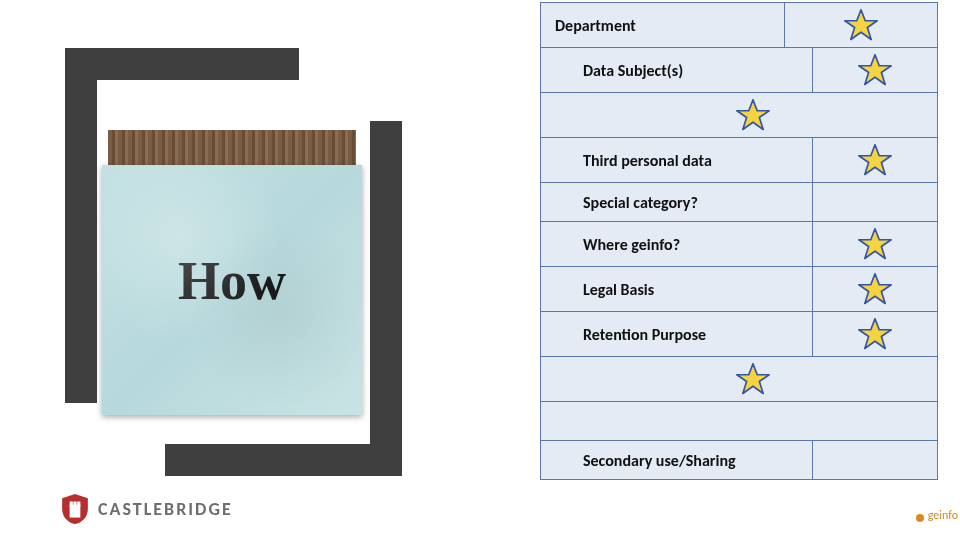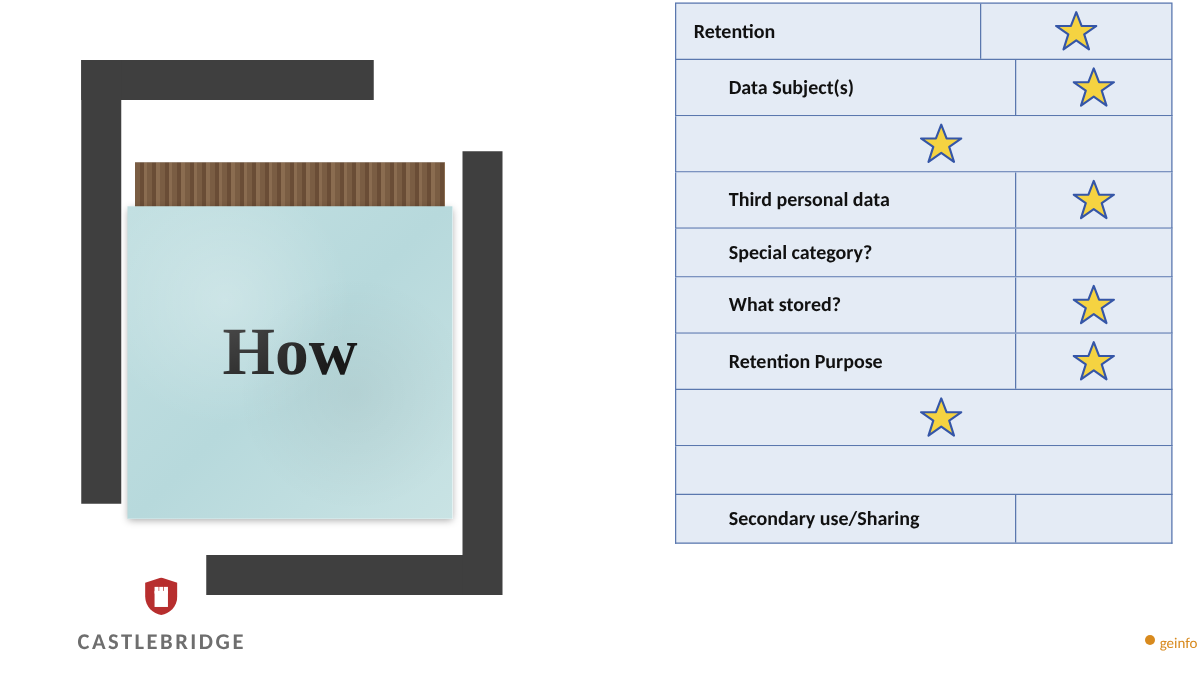--- a/index.html
+++ b/index.html
@@ -105,41 +105,40 @@
 .star-svg { width: 34px; height: 34px; }
 
 
 .logo {
   position: absolute;
   left: 62px;
   bottom: 16px;
   display: flex;
   align-items: center;
   gap: 10px;
-  flex-direction: column;
 }
 .logo-mark {
   width: 26px; height: 30px;
 }
 .logo-text {
   font-size: 18px;
   font-weight: 700;
   letter-spacing: 2px;
   color: #6e6e6e;
 }
 
 
 .wmark {
   position: absolute;
   right: 2px;
   bottom: 18px;
   font-size: 12px;
   color: #d88a1e;
   display: flex;
-  align-items: flex-start;
+  align-items: flex-end;
   gap: 4px;
 }
 .wmark-dot {
   width: 8px; height: 8px; border-radius: 50%; background: #d88a1e;
 }
 </style>
 </head>
 <body>
 
 <div class="bracket tl-top"></div>
@@ -149,21 +148,21 @@
 
 <div class="note-wrap">
   <div class="note-wood-top"></div>
   <div class="note">
     <div class="note-text">How</div>
   </div>
 </div>
 
 <div class="table" id="table">
     <div class="row tall">
-      <div class="cell-label">Retention</div>
+      <div class="cell-label">Department</div>
       <div class="cell-icon">
         <svg class="star-svg" viewBox="0 0 40 40">
     <polygon points="20,2 25,15 39,15 27.5,23 32,37 20,28.5 8,37 12.5,23 1,15 15,15" fill="#f5d341" stroke="#3556a7" stroke-width="2" stroke-linejoin="round"></polygon>
   </svg>
       </div>
     </div>
     <div class="row tall">
       <div class="cell-label">Data Subject(s)</div>
       <div class="cell-icon">
         <svg class="star-svg" viewBox="0 0 40 40">
@@ -184,21 +183,29 @@
         <svg class="star-svg" viewBox="0 0 40 40">
     <polygon points="20,2 25,15 39,15 27.5,23 32,37 20,28.5 8,37 12.5,23 1,15 15,15" fill="#f5d341" stroke="#3556a7" stroke-width="2" stroke-linejoin="round"></polygon>
   </svg>
       </div>
     </div>
     <div class="row">
       <div class="cell-label">Special category?</div>
       <div class="cell-icon"></div>
     </div>
     <div class="row tall">
-      <div class="cell-label">What stored?</div>
+      <div class="cell-label">Where geinfo?</div>
+      <div class="cell-icon">
+        <svg class="star-svg" viewBox="0 0 40 40">
+    <polygon points="20,2 25,15 39,15 27.5,23 32,37 20,28.5 8,37 12.5,23 1,15 15,15" fill="#f5d341" stroke="#3556a7" stroke-width="2" stroke-linejoin="round"></polygon>
+  </svg>
+      </div>
+    </div>
+    <div class="row tall">
+      <div class="cell-label">Legal Basis</div>
       <div class="cell-icon">
         <svg class="star-svg" viewBox="0 0 40 40">
     <polygon points="20,2 25,15 39,15 27.5,23 32,37 20,28.5 8,37 12.5,23 1,15 15,15" fill="#f5d341" stroke="#3556a7" stroke-width="2" stroke-linejoin="round"></polygon>
   </svg>
       </div>
     </div>
     <div class="row tall">
       <div class="cell-label">Retention Purpose</div>
       <div class="cell-icon">
         <svg class="star-svg" viewBox="0 0 40 40">

